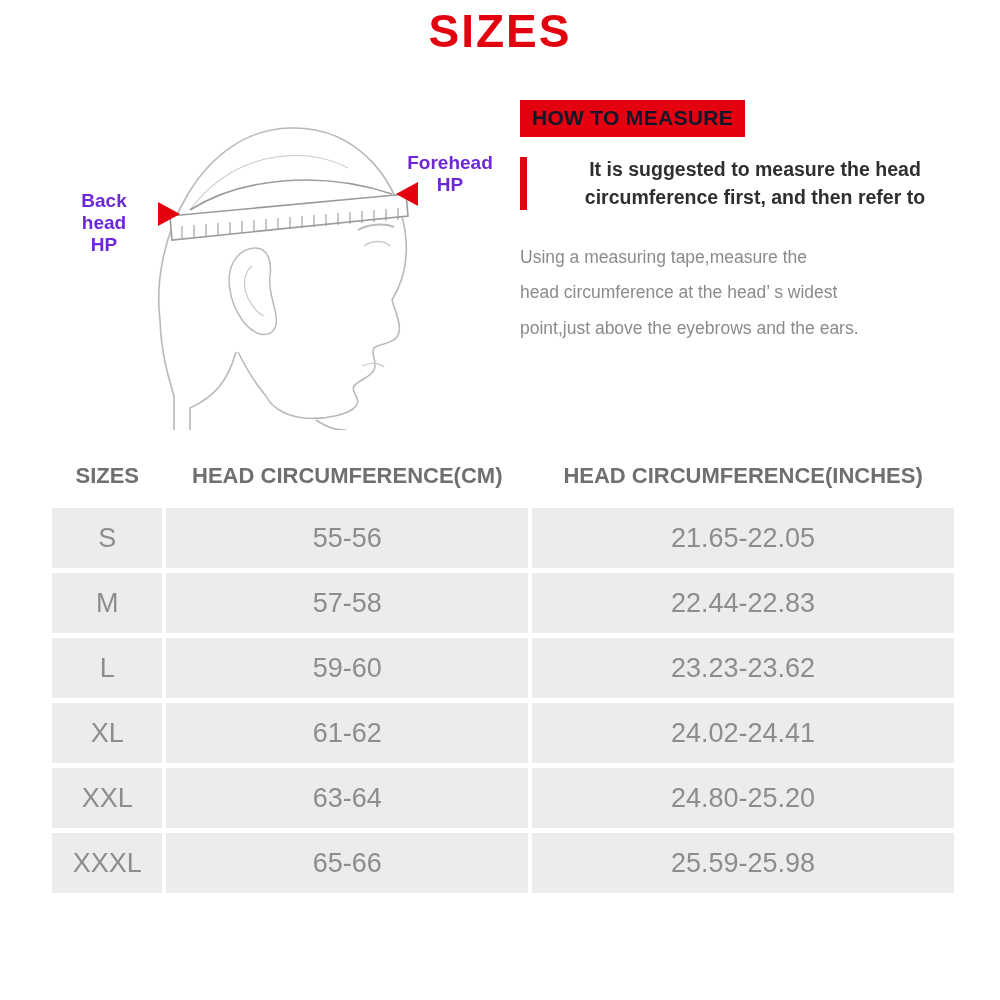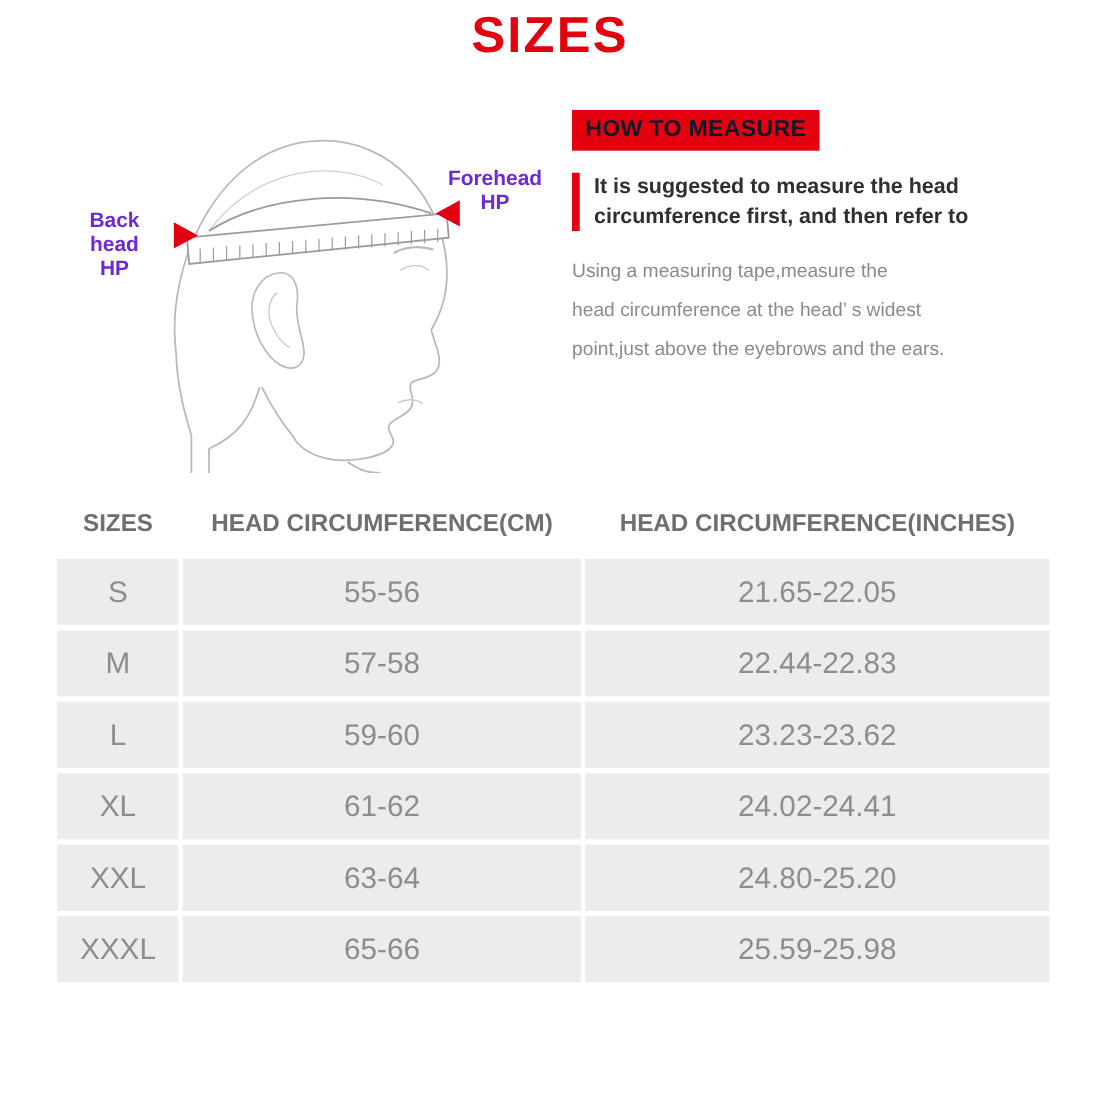--- a/index.html
+++ b/index.html
@@ -102,23 +102,24 @@
     bottom: 2px;
     width: 7px;
     background: #e3000f;
   }
   .bar-text {
     font-size: 19.5px;
     font-weight: bold;
     color: #2f2f2f;
     line-height: 1.45;
     font-family: "Liberation Sans", sans-serif;
+    text-align: center;
   }
   .note-text {
-    margin-top: 17px;
+    margin-top: 28px;
     font-size: 17.5px;
     color: #8b8b8b;
     line-height: 2.05;
     font-family: "Liberation Sans", sans-serif;
   }
 
   
   .size-table {
     position: absolute;
     top: 452px;

